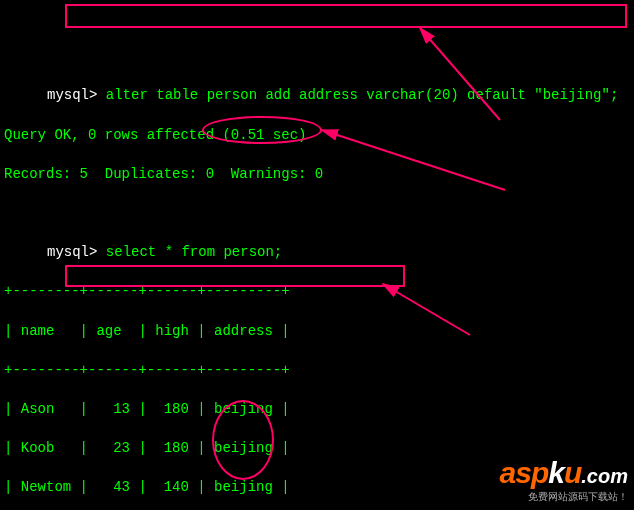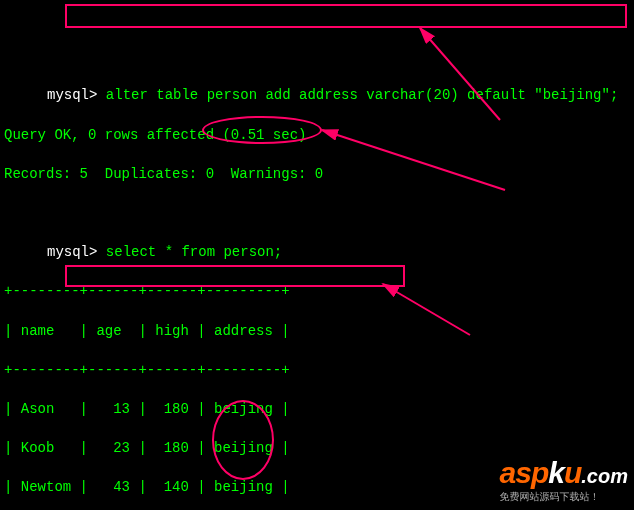--- a/index.html
+++ b/index.html
@@ -57,32 +57,34 @@
       bottom: 6px;
       font-family: Arial, sans-serif;
       white-space: nowrap;
     }
     .watermark .aspku {
       font-size: 30px;
       font-style: italic;
       font-weight: bold;
       color: #ff6600;
       letter-spacing: -1px;
+      margin-left: 27px;
     }
     .watermark .aspku .k { color: #fff; }
     .watermark .dotcom {
       font-size: 20px;
       color: #fff;
       font-style: italic;
       font-weight: bold;
     }
     .watermark .sub {
       display: block;
       font-size: 10px;
       color: #aaa;
+      text-align: right;
       margin-top: -4px;
     }
   </style>
 </head>
 <body>
 
 
 
 <span class="line"><span class="prompt-white">mysql&gt;</span> <span class="green">alter table person add address varchar(20) default "beijing";</span></span>
 <span class="line green">Query OK, 0 rows affected (0.51 sec)</span>

